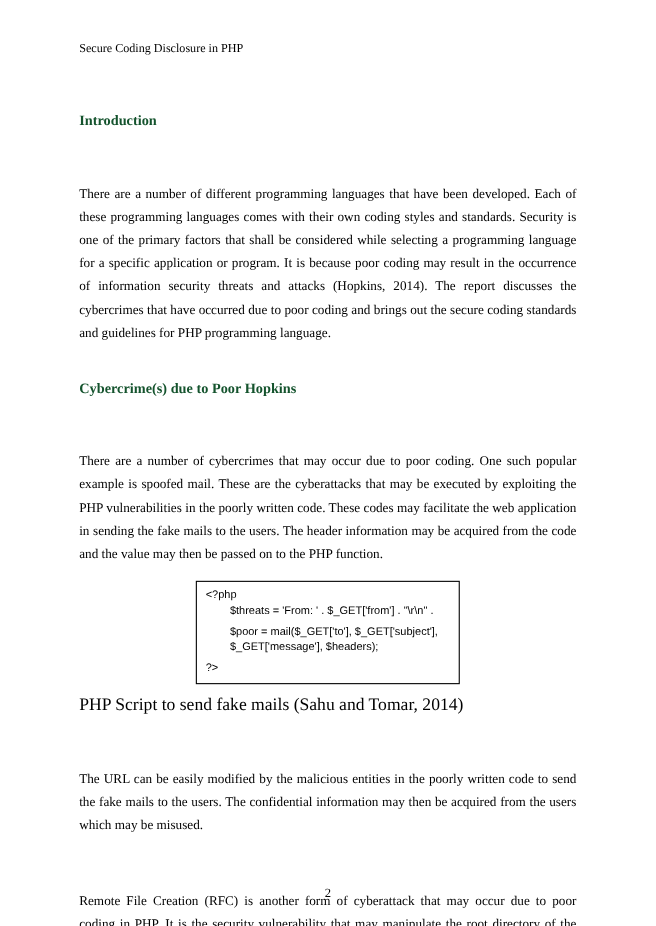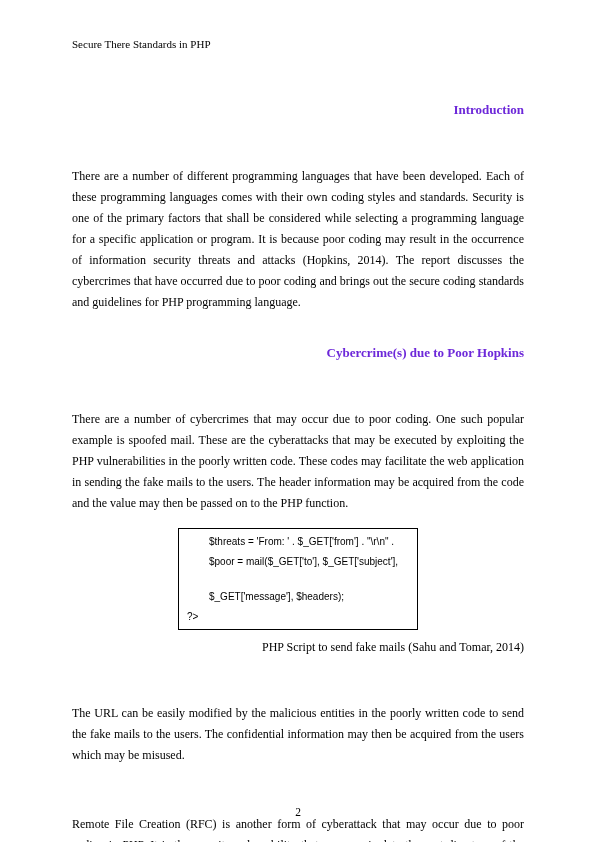--- a/index.html
+++ b/index.html
@@ -14,21 +14,21 @@
   .header {
     font-size: 11px;
     color: #000;
     margin-bottom: 52px;
   }
   .section-heading {
     font-size: 13px;
     font-weight: bold;
     margin-bottom: 6px;
   }
-  .h-blue { color: #6d28d9; text-align: right; }
+  .h-blue { color: #14532d; }
   .para {
     font-size: 12px;
     line-height: 1.75;
     text-align: justify;
     margin-bottom: 14px;
     margin-top: 48px;
   }
   .gap { height: 18px; }
   .code-figure {
     width: 240px;
@@ -37,54 +37,55 @@
     padding: 6px 8px;
     font-family: Arial, Helvetica, sans-serif;
     font-size: 10px;
     line-height: 1.35;
     color: #000;
     background: #fff;
     text-align: left;
   }
   .code-figure .blk { margin-bottom: 6px; }
   .caption {
-    font-size: 12px;
-    text-align: right;
+    font-size: 16px;
+    text-align: left;
     margin-bottom: 14px;
   }
   .page-num {
     position: absolute;
     bottom: 24px;
     left: 0; right: 0;
     text-align: center;
     font-size: 11.5px;
   }
 </style>
 </head>
 <body>
 
 <div class="header">
-  <span>Secure There Standards in PHP</span>
+  <span>Secure Coding Disclosure in PHP</span>
 </div>
 
 <div class="section-heading h-blue">Introduction</div>
 <p class="para">There are a number of different programming languages that have been developed. Each of these programming languages comes with their own coding styles and standards. Security is one of the primary factors that shall be considered while selecting a programming language for a specific application or program. It is because poor coding may result in the occurrence of information security threats and attacks (Hopkins, 2014). The report discusses the cybercrimes that have occurred due to poor coding and brings out the secure coding standards and guidelines for PHP programming language.</p>
 
 <div class="gap"></div>
 
 <div class="section-heading h-blue">Cybercrime(s) due to Poor Hopkins</div>
 <p class="para">There are a number of cybercrimes that may occur due to poor coding. One such popular example is spoofed mail. These are the cyberattacks that may be executed by exploiting the PHP vulnerabilities in the poorly written code. These codes may facilitate the web application in sending the fake mails to the users. The header information may be acquired from the code and the value may then be passed on to the PHP function.</p>
 
 <div class="code-figure">
   <div class="blk">
+    <div>&lt;?php</div>
     <div style="padding-left:22px;">$threats = 'From: ' . $_GET['from'] . "\r\n" .</div>
   </div>
   <div class="blk">
     <div style="padding-left:22px;">$poor = mail($_GET['to'], $_GET['subject'],</div>
-    <div style="padding-left:22px;margin-top:22px;">$_GET['message'], $headers);</div>
+    <div style="padding-left:22px;">$_GET['message'], $headers);</div>
   </div>
   <div>?&gt;</div>
 </div>
 
 <div class="caption">PHP Script to send fake mails (Sahu and Tomar, 2014)</div>
 
 <p class="para">The URL can be easily modified by the malicious entities in the poorly written code to send the fake mails to the users. The confidential information may then be acquired from the users which may be misused.</p>
 
 <p class="para">Remote File Creation (RFC) is another form of cyberattack that may occur due to poor coding in PHP. It is the security vulnerability that may manipulate the root directory of the server. Improper sanitization of the input values along with the poorly written code may give shape to the attack. Remote File Inclusion (RFI) and Information Disclosure are the two other forms of information security and privacy attacks that may occur due to the poorly written PHP code.</p>
 

